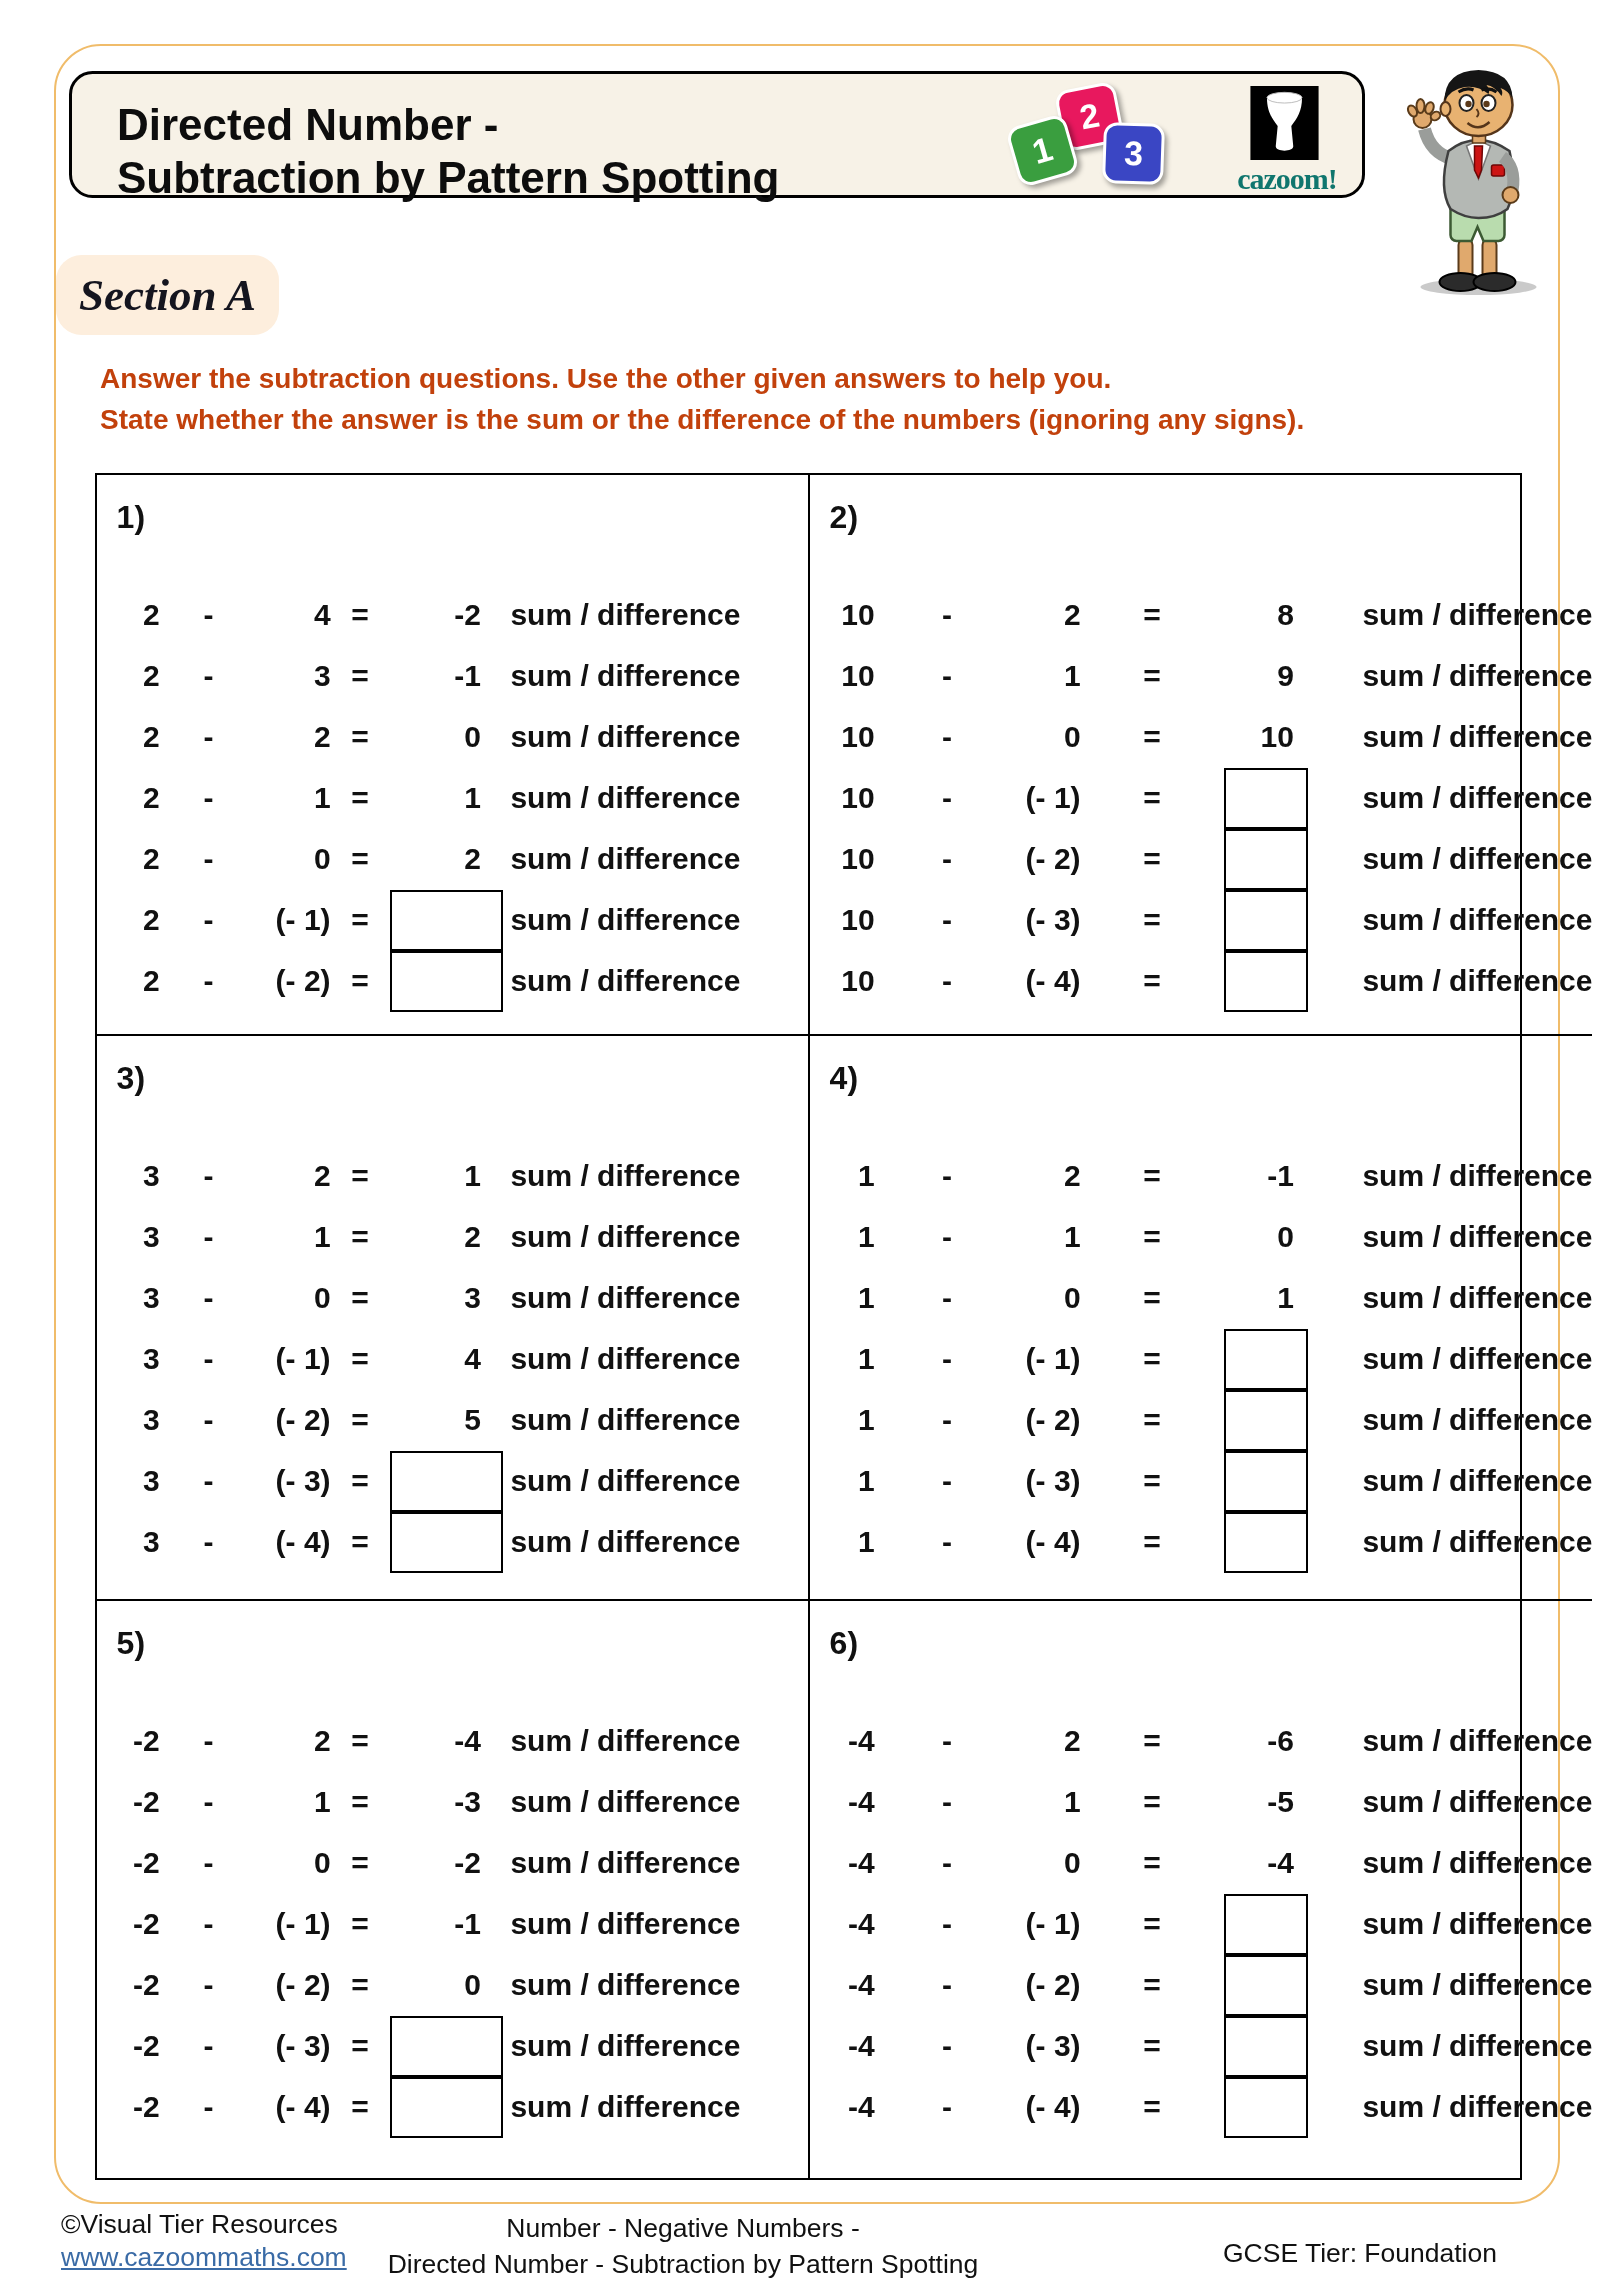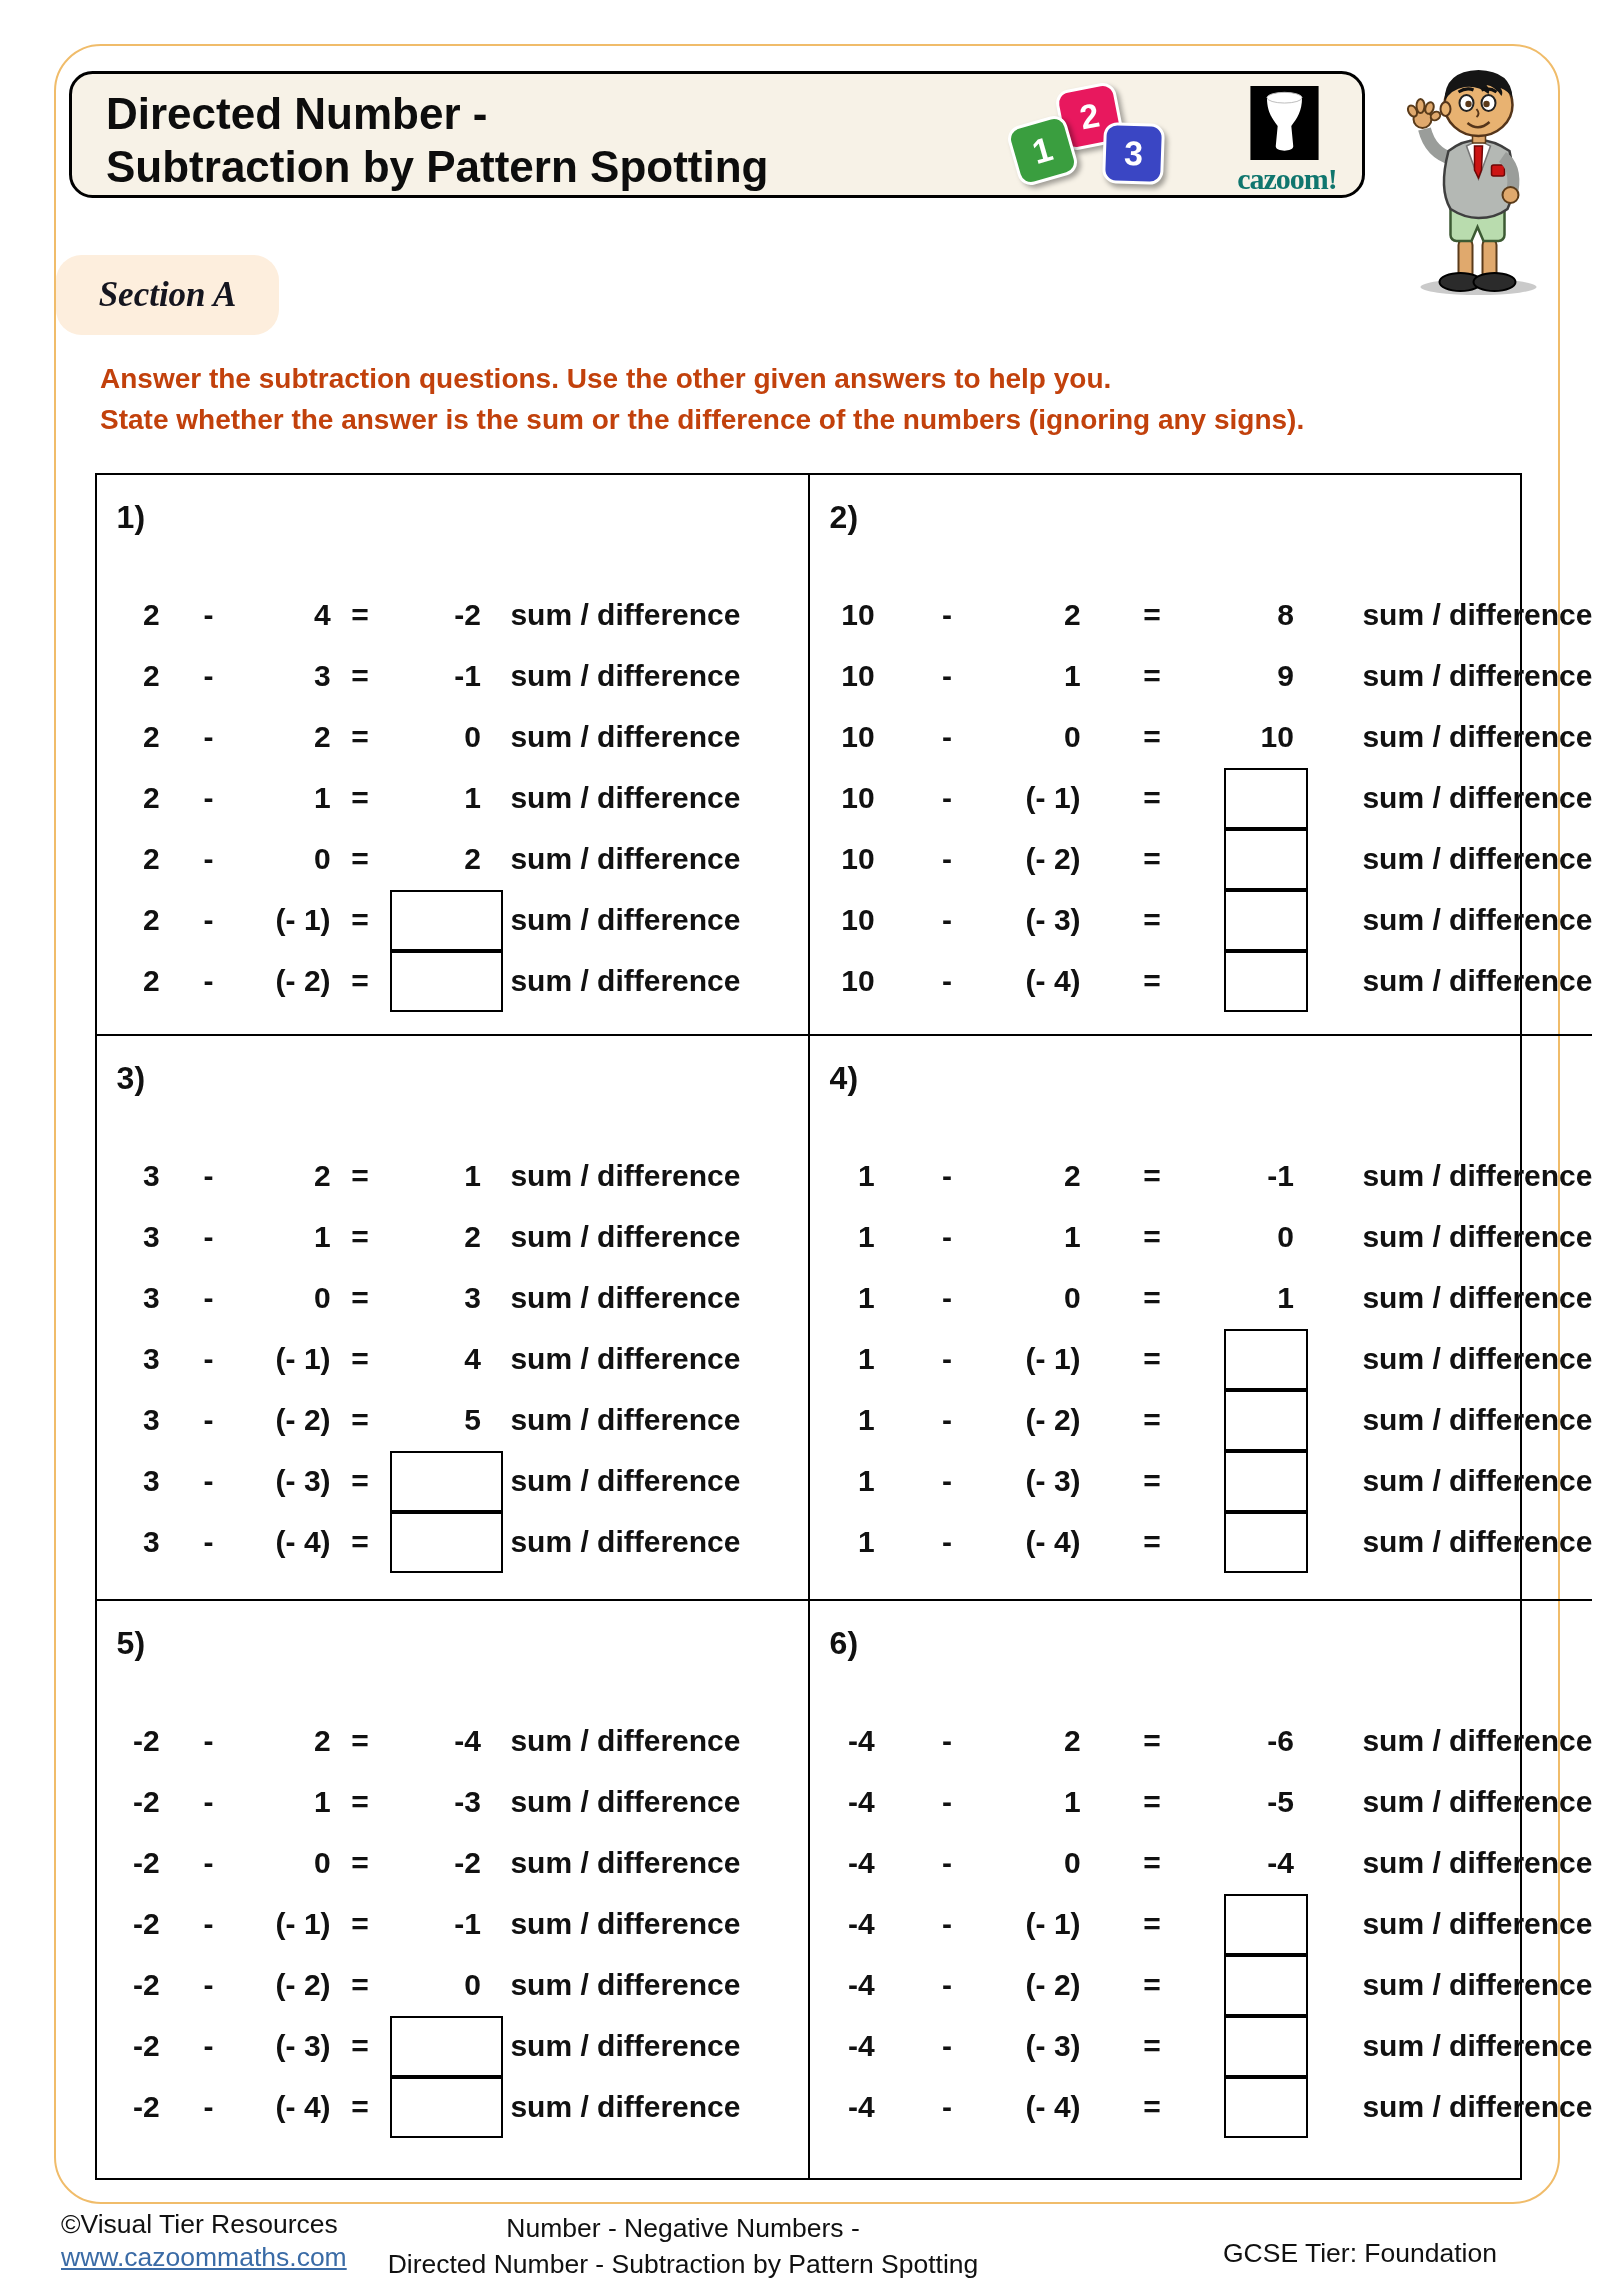--- a/index.html
+++ b/index.html
@@ -23,21 +23,21 @@
     position:absolute; left:69px; top:71px;
     width:1296px; height:127px;
     background:#f7f2e7;
     border:3.9px solid #000;
     border-radius:23.5px;
     box-sizing:border-box;
   }
   .title-text {
     position:absolute; left:29px; top:7.8px;
     font-size:44px; font-weight:bold; line-height:1.22;
-    letter-spacing:0px; color:#0d0d0d; margin:5px;
+    letter-spacing:0px; color:#0d0d0d; margin:16px;
   }
   .title-line { display:block; }
   
   .tile {
     position:absolute; width:55px; height:55px;
     border:3.9px solid #fff; border-radius:13.7px;
     box-shadow:2.9px 3.9px 4.9px rgba(0,0,0,.35);
     display:flex; align-items:center; justify-content:center;
     color:#fff; font-size:34px; font-weight:bold;
   }
@@ -56,21 +56,21 @@
   .character { position:absolute; left:1370px; top:47px; width:201px; height:250px; }
   
   .section-badge {
     position:absolute; left:56px; top:255px;
     width:223px; height:80px;
     background:#fdeedd; border-radius:25.5px;
     display:flex; align-items:center; justify-content:center;
   }
   .section-badge span {
     font-family:"Liberation Serif", serif;
-    font-style:italic; font-weight:bold; font-size:35px; color:#15151f;
+    font-style:italic; font-weight:bold; font-size:45px; color:#15151f;
   }
   
   .instructions {
     position:absolute; left:100px; top:359px;
     font-size:28px; font-weight:bold; line-height:1.46; color:#c2410c;
   }
   
   .qtable {
     position:absolute; left:95px; top:473px;
     width:1427px; height:1707px;

